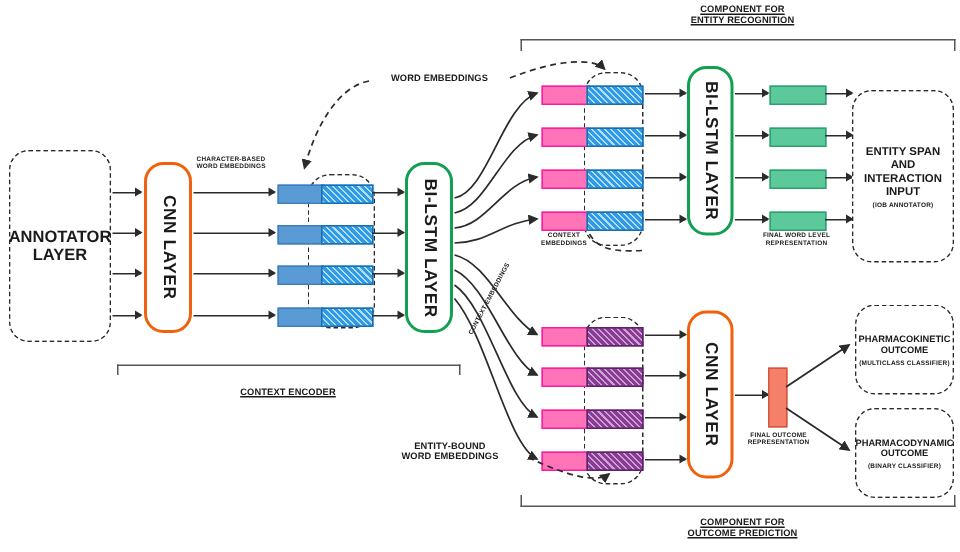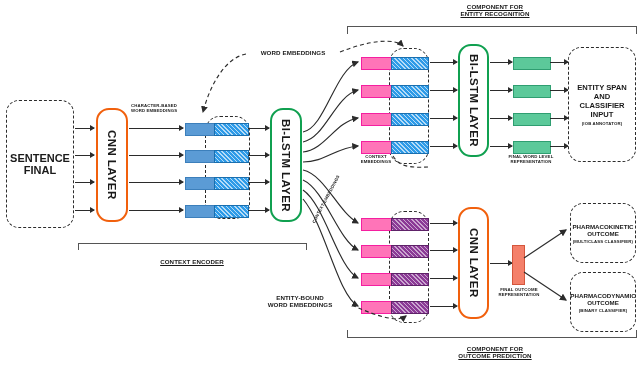--- a/index.html
+++ b/index.html
@@ -48,22 +48,22 @@
 
   svg.overlay{position:absolute;left:0;top:0;width:640px;height:368px;pointer-events:none;}
   .rot{transform-origin:left top;}
 </style>
 </head>
 <body>
 
 <div id="stage">
 
   <div class="abs dashbox" style="left:6px;top:100px;width:68px;height:128px;flex-direction:column;">
-    <div class="big">SENTENCE</div>
-    <div class="big">FINAL</div>
+    <div class="big">ANNOTATOR</div>
+    <div class="big">LAYER</div>
   </div>
 
   <div class="harrow" style="left:75px;top:128px;width:19px;"></div>
   <div class="harrow" style="left:75px;top:155px;width:19px;"></div>
   <div class="harrow" style="left:75px;top:182px;width:19px;"></div>
   <div class="harrow" style="left:75px;top:210px;width:19px;"></div>
 
   <div class="abs layerbox orange" style="left:96px;top:108px;width:32px;height:114px;">
     <div class="vtext">CNN LAYER</div>
   </div>
@@ -149,24 +149,24 @@
   <div class="lbl tiny" style="left:506px;top:155px;width:50px;">
     <div>FINAL WORD LEVEL</div>
     <div>REPRESENTATION</div>
   </div>
 
   <div class="harrow" style="left:550px;top:62px;width:18px;"></div>
   <div class="harrow" style="left:550px;top:90px;width:18px;"></div>
   <div class="harrow" style="left:550px;top:118px;width:18px;"></div>
   <div class="harrow" style="left:550px;top:146px;width:18px;"></div>
 
-  <div class="abs dashbox" style="left:568px;top:47px;width:68px;height:115px;flex-direction:column;">
+  <div class="abs dashbox" style="left:568px;top:60px;width:68px;height:115px;flex-direction:column;">
     <div class="med">ENTITY SPAN</div>
     <div class="med">AND</div>
-    <div class="med">CLASSIFIER</div>
+    <div class="med">INTERACTION</div>
     <div class="med">INPUT</div>
     <div class="tiny" style="margin-top:2px;">(IOB ANNOTATOR)</div>
   </div>
 
   <div class="lbl small" style="left:245px;top:294px;width:110px;">
     <div>ENTITY-BOUND</div>
     <div>WORD EMBEDDINGS</div>
   </div>
 
   <div class="abs dashgroup" style="left:389px;top:211px;width:40px;height:112px;"></div>

